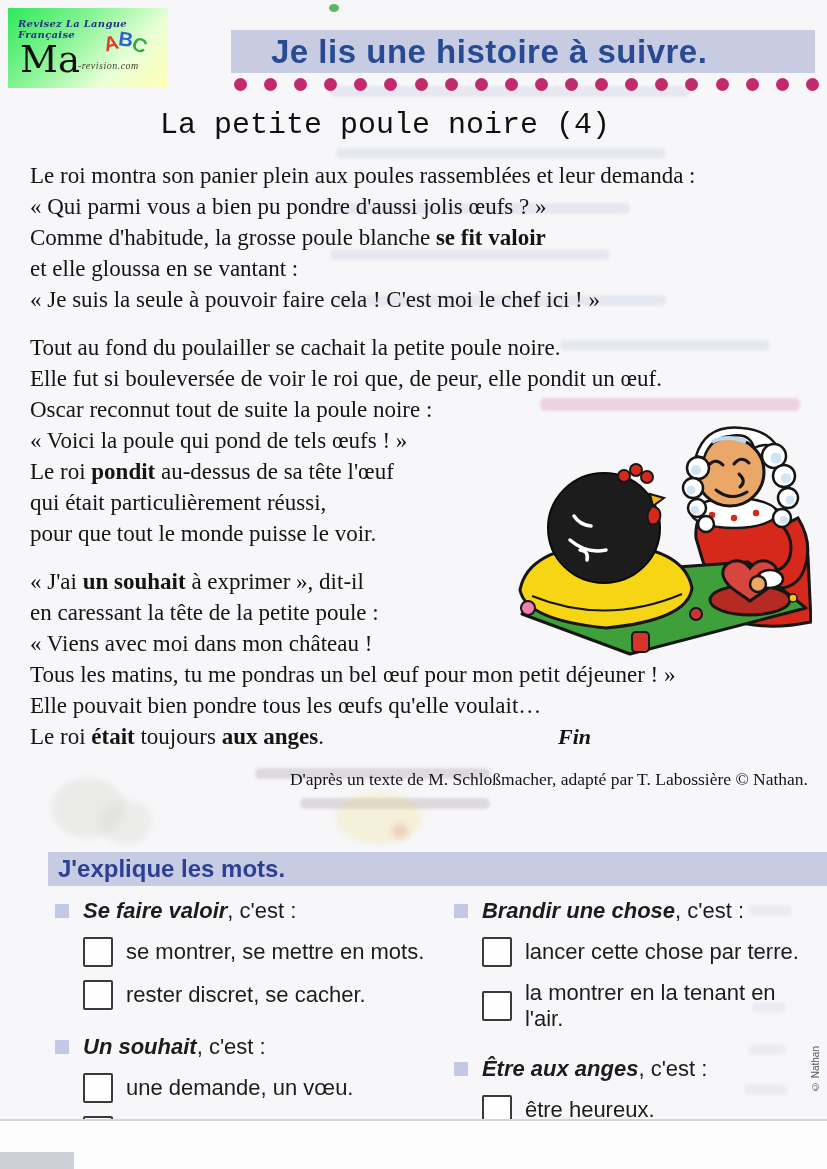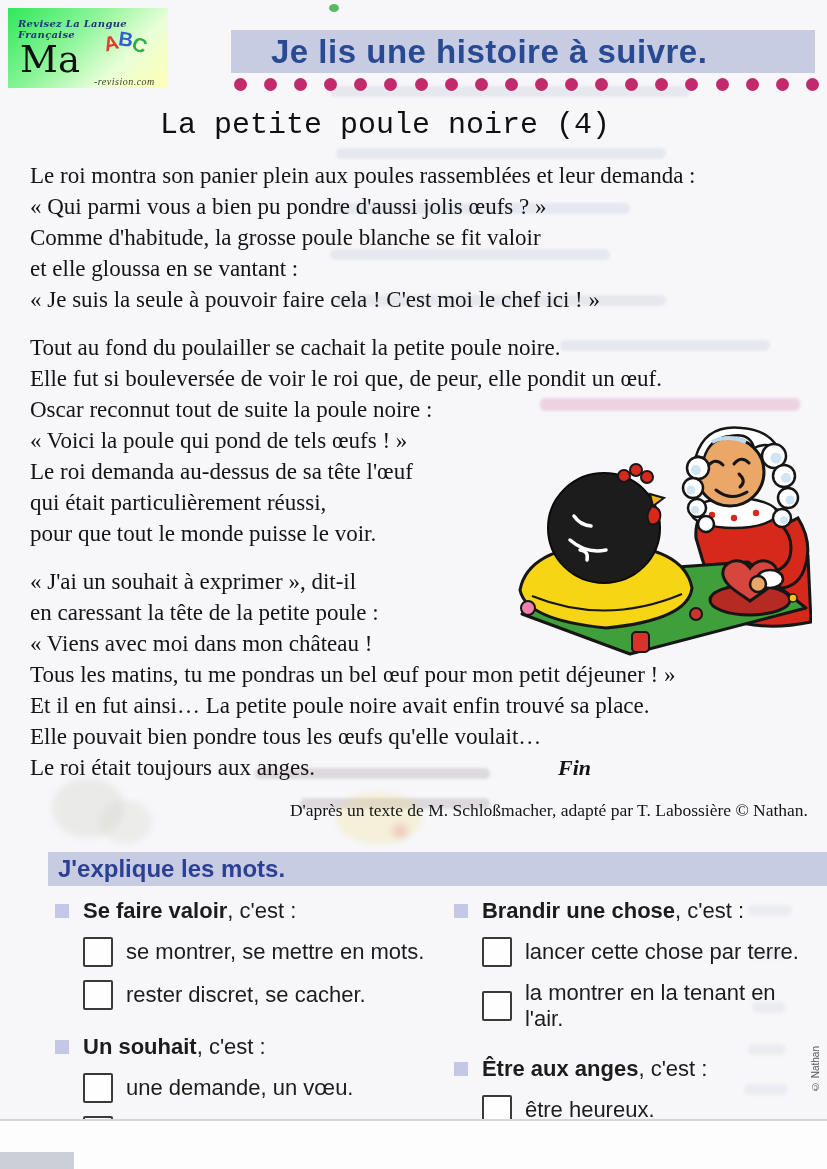--- a/index.html
+++ b/index.html
@@ -14,55 +14,55 @@
   .bleed{position:absolute;height:11px;border-radius:5px;background:#a8aec4;opacity:.20;filter:blur(1.6px);}
   .bleed.pink{background:#d77fae;opacity:.30;}
   .bleed.brown{background:#9b8f98;opacity:.28;}
   .ghost{position:absolute;border-radius:50%;filter:blur(3px);}
   
   .logo{position:absolute;left:8px;top:8px;width:160px;height:80px;
         background:linear-gradient(135deg,#2ee85a 0%,#8ef59a 40%,#e9ffd8 70%,#ffffb4 100%);}
   .logo-tagline{position:absolute;left:10px;top:10px;width:146px;font-family:"DejaVu Serif",serif;
         font-style:italic;font-weight:bold;font-size:10px;color:#23337e;letter-spacing:.3px;}
   .logo-big{position:absolute;left:12px;top:30px;font-family:"DejaVu Serif",serif;font-size:37px;color:#101010;}
-  .logo-small{position:absolute;left:70px;top:68px;font-size:10px;font-style:italic;color:#3c3c24;letter-spacing:.5px;margin-left:16px;}
+  .logo-small{position:absolute;left:70px;top:52px;font-size:10px;font-style:italic;color:#3c3c24;letter-spacing:.5px;}
   .logo-abc{position:absolute;left:96px;top:24px;font-family:"Liberation Sans",sans-serif;font-weight:bold;font-size:20px;}
   .logo-abc span{display:inline-block;}
   .abc-a{color:#e23a2e;transform:rotate(-14deg);}
   .abc-b{color:#2f5fd0;transform:rotate(8deg) translateY(-4px);}
   .abc-c{color:#2fae3e;transform:rotate(20deg) translateY(2px);}
   
   .band{position:absolute;left:231px;top:30px;right:12px;height:43px;background:#c8cce2;}
   .band-title{font-family:"Liberation Sans",sans-serif;font-weight:bold;font-size:33px;
         color:#274a93;line-height:43px;padding-left:40px;letter-spacing:.5px;white-space:nowrap;}
   .dots{position:absolute;left:234px;top:78px;right:8px;display:flex;justify-content:space-between;}
   .dot{width:13px;height:13px;border-radius:50%;}
   
   .story-title{position:absolute;left:0;top:108px;width:770px;text-align:center;
         font-size:30px;color:#101010;font-family:Liberation Mono, monospace;}
   .story{position:absolute;left:30px;top:160px;width:788px;font-size:23px;line-height:31px;color:#141414;}
   .para + .para{margin-top:17px;}
   .line{white-space:nowrap;position:relative;}
-  .line .b{font-weight:normal;}
+  .line .b{font-weight:bold;}
   .fin{position:absolute;left:528px;top:0;font-weight:bold;font-style:italic;font-size:22px;}
   .credit{margin-top:12px;text-align:right;padding-right:10px;font-size:17.5px;}
   
   .illus{position:absolute;left:512px;top:416px;width:300px;height:246px;}
   
   .vband{position:absolute;left:48px;top:852px;right:0;height:34px;background:#c8cce2;}
   .vband-title{font-family:"Liberation Sans",sans-serif;font-weight:bold;font-size:24px;
         color:#2b3f94;line-height:34px;padding-left:10px;}
   .vocab{position:absolute;left:55px;top:898px;width:760px;display:flex;
         font-family:"Liberation Sans",sans-serif;color:#1c1c1c;}
   .vcol{width:385px;}
   .vcol.right{width:365px;margin-left:18px;}
   .q + .q{margin-top:24px;}
   .q-label{display:flex;align-items:center;font-size:22px;}
   .bullet{width:14px;height:14px;background:#c3c8e6;margin-right:14px;flex:0 0 auto;}
-  .q-label b{font-weight:bold;}
+  .q-label b{font-weight:bold;font-style:italic;}
   .opt{display:flex;align-items:center;margin:13px 0 0 28px;font-size:22px;}
   .checkbox{width:26px;height:26px;background:#fefefe;border:2px solid #3a3a3a;
         border-radius:2px;margin-right:13px;flex:0 0 auto;}
   
   .side-credit{position:absolute;left:810px;top:1046px;writing-mode:vertical-rl;
         transform:rotate(180deg);font-family:"Liberation Sans",sans-serif;font-size:10px;color:#555;}
 </style>
 </head>
 <body>
 
@@ -129,30 +129,29 @@
           <div class="line"><span>« Qui parmi vous a bien pu pondre d'aussi jolis œufs ? »</span></div>
           <div class="line"><span>Comme d'habitude, la grosse poule blanche </span><span class="b">se fit valoir</span></div>
           <div class="line"><span>et elle gloussa en se vantant :</span></div>
           <div class="line"><span>« Je suis la seule à pouvoir faire cela ! C'est moi le chef ici ! »</span></div>
         </div>
         <div class="para">
           <div class="line"><span>Tout au fond du poulailler se cachait la petite poule noire.</span></div>
           <div class="line"><span>Elle fut si bouleversée de voir le roi que, de peur, elle pondit un œuf.</span></div>
           <div class="line"><span>Oscar reconnut tout de suite la poule noire :</span></div>
           <div class="line"><span>« Voici la poule qui pond de tels œufs ! »</span></div>
-          <div class="line"><span>Le roi </span><span class="b">demanda</span><span> au-dessus de sa tête l'œuf</span></div>
+          <div class="line"><span>Le roi </span><span class="b">pondit</span><span> au-dessus de sa tête l'œuf</span></div>
           <div class="line"><span>qui était particulièrement réussi,</span></div>
           <div class="line"><span>pour que tout le monde puisse le voir.</span></div>
         </div>
         <div class="para">
           <div class="line"><span>« J'ai </span><span class="b">un souhait</span><span> à exprimer », dit-il</span></div>
           <div class="line"><span>en caressant la tête de la petite poule :</span></div>
           <div class="line"><span>« Viens avec moi dans mon château !</span></div>
           <div class="line"><span>Tous les matins, tu me pondras un bel œuf pour mon petit déjeuner ! »</span></div>
-          <div class="line"><span>Et il en fut ainsi… La petite poule noire avait enfin trouvé sa place.</span></div>
           <div class="line"><span>Elle pouvait bien pondre tous les œufs qu'elle voulait…</span></div>
           <div class="line"><span>Le roi </span><span class="b">était</span><span> toujours </span><span class="b">aux anges</span><span>.</span><span class="fin">Fin</span></div>
         </div>
       </div>
     <div class="credit">D'après un texte de M. Schloßmacher, adapté par T. Labossière © Nathan.</div>
   </div>
 
   <div class="illus">
     <svg width="300" height="246" viewBox="0 0 300 246">
 

